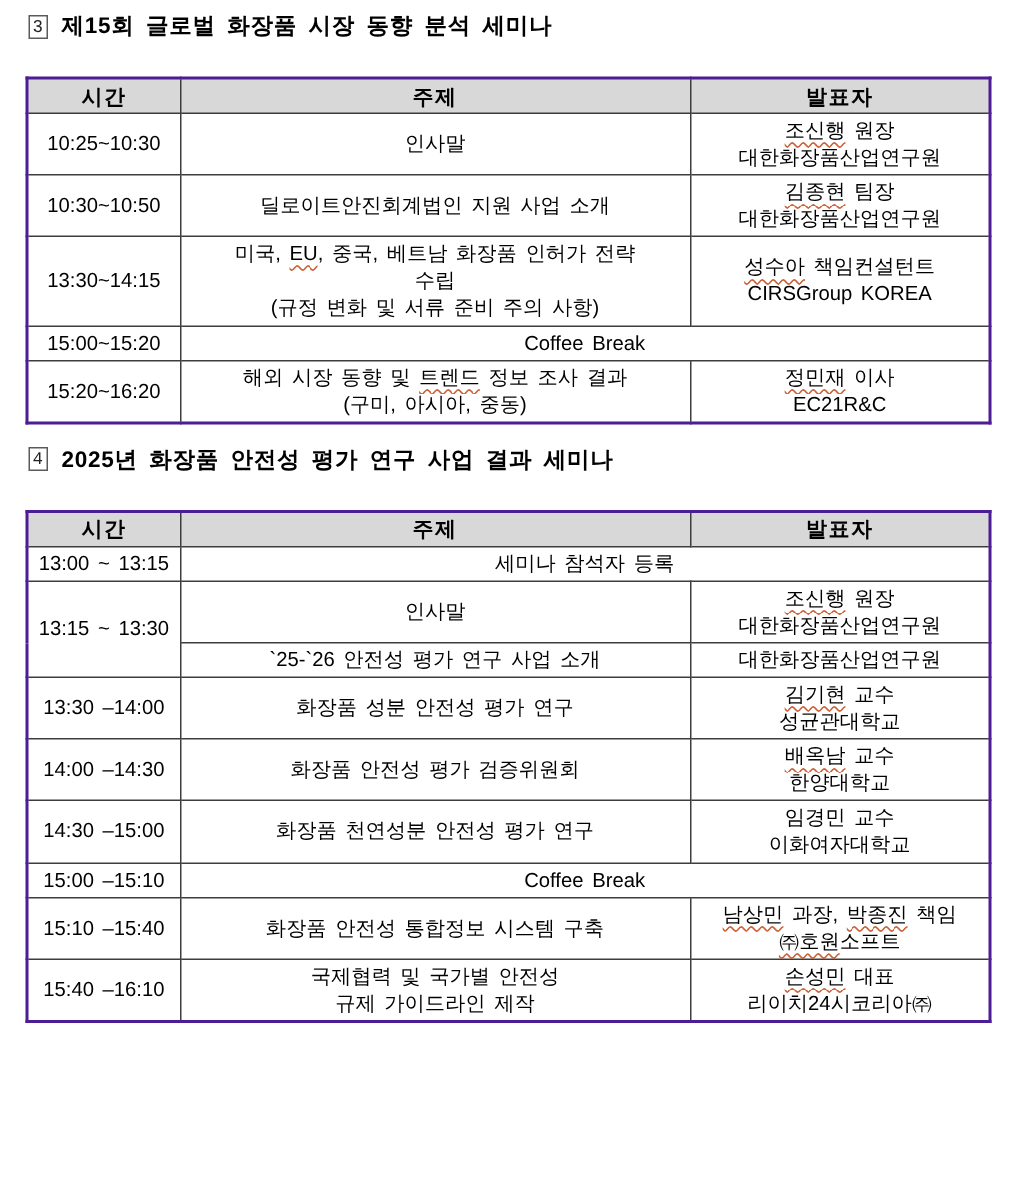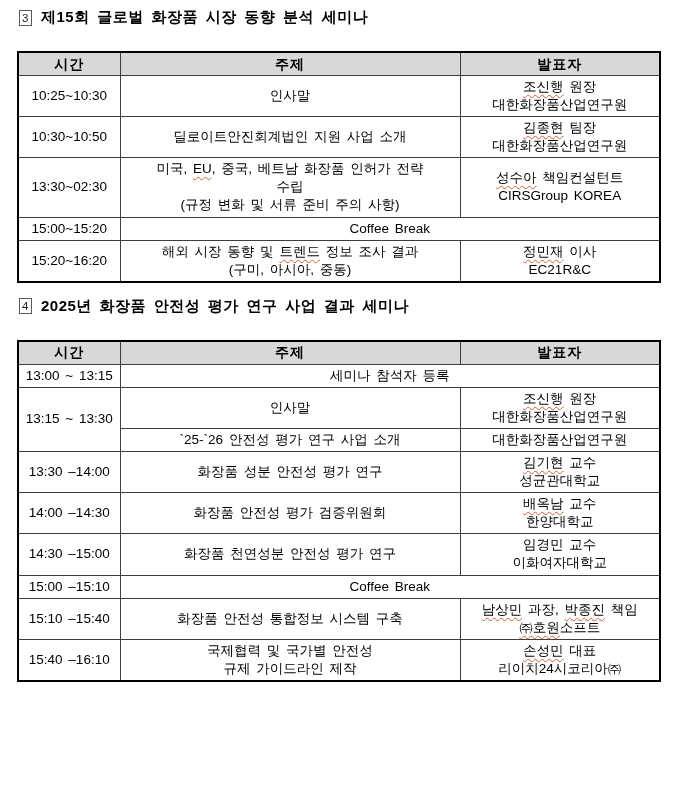--- a/index.html
+++ b/index.html
@@ -18,21 +18,21 @@
   .num-box{
     display:inline-flex;align-items:center;justify-content:center;
     min-width:13px;height:16px;padding:0 1px;
     border:1px solid #5a5a5a;
     font-size:11.5px;font-weight:normal;color:#222;
     box-sizing:border-box;flex:0 0 auto;
   }
   table.seminar{
     width:642px;table-layout:fixed;border-collapse:collapse;
     font-size:13.5px;line-height:1.34;
-    border:2px solid #000000;
+    border:2px solid #4c1d95;
     margin-bottom:14px;
     margin-top:24px;
   }
   table.seminar th{
     background:#d8d8d8;
     border:1px solid #3d3d3d;
     font-weight:bold;font-size:14px;
     height:20px;padding:1px 2px;
     letter-spacing:1px;
   }
@@ -79,21 +79,21 @@
             <td>10:25~10:30</td>
             <td>인사말</td>
             <td><span class="wavy">조신행</span> 원장<br>대한화장품산업연구원</td>
           </tr>
           <tr>
             <td>10:30~10:50</td>
             <td>딜로이트안진회계법인 지원 사업 소개</td>
             <td><span class="wavy">김종현</span> 팀장<br>대한화장품산업연구원</td>
           </tr>
           <tr>
-            <td>13:30~02:30</td>
+            <td>13:30~14:15</td>
             <td>미국, <span class="wavy">EU</span>, 중국, 베트남 화장품 인허가 전략<br>수립<br>(규정 변화 및 서류 준비 주의 사항)</td>
             <td><span class="wavy">성수아</span> 책임컨설턴트<br>CIRSGroup KOREA</td>
           </tr>
           <tr>
             <td>15:00~15:20</td>
             <td colspan="2">Coffee Break</td>
           </tr>
           <tr>
             <td>15:20~16:20</td>
             <td>해외 시장 동향 및 <span class="wavy">트렌드</span> 정보 조사 결과<br>(구미, 아시아, 중동)</td>

